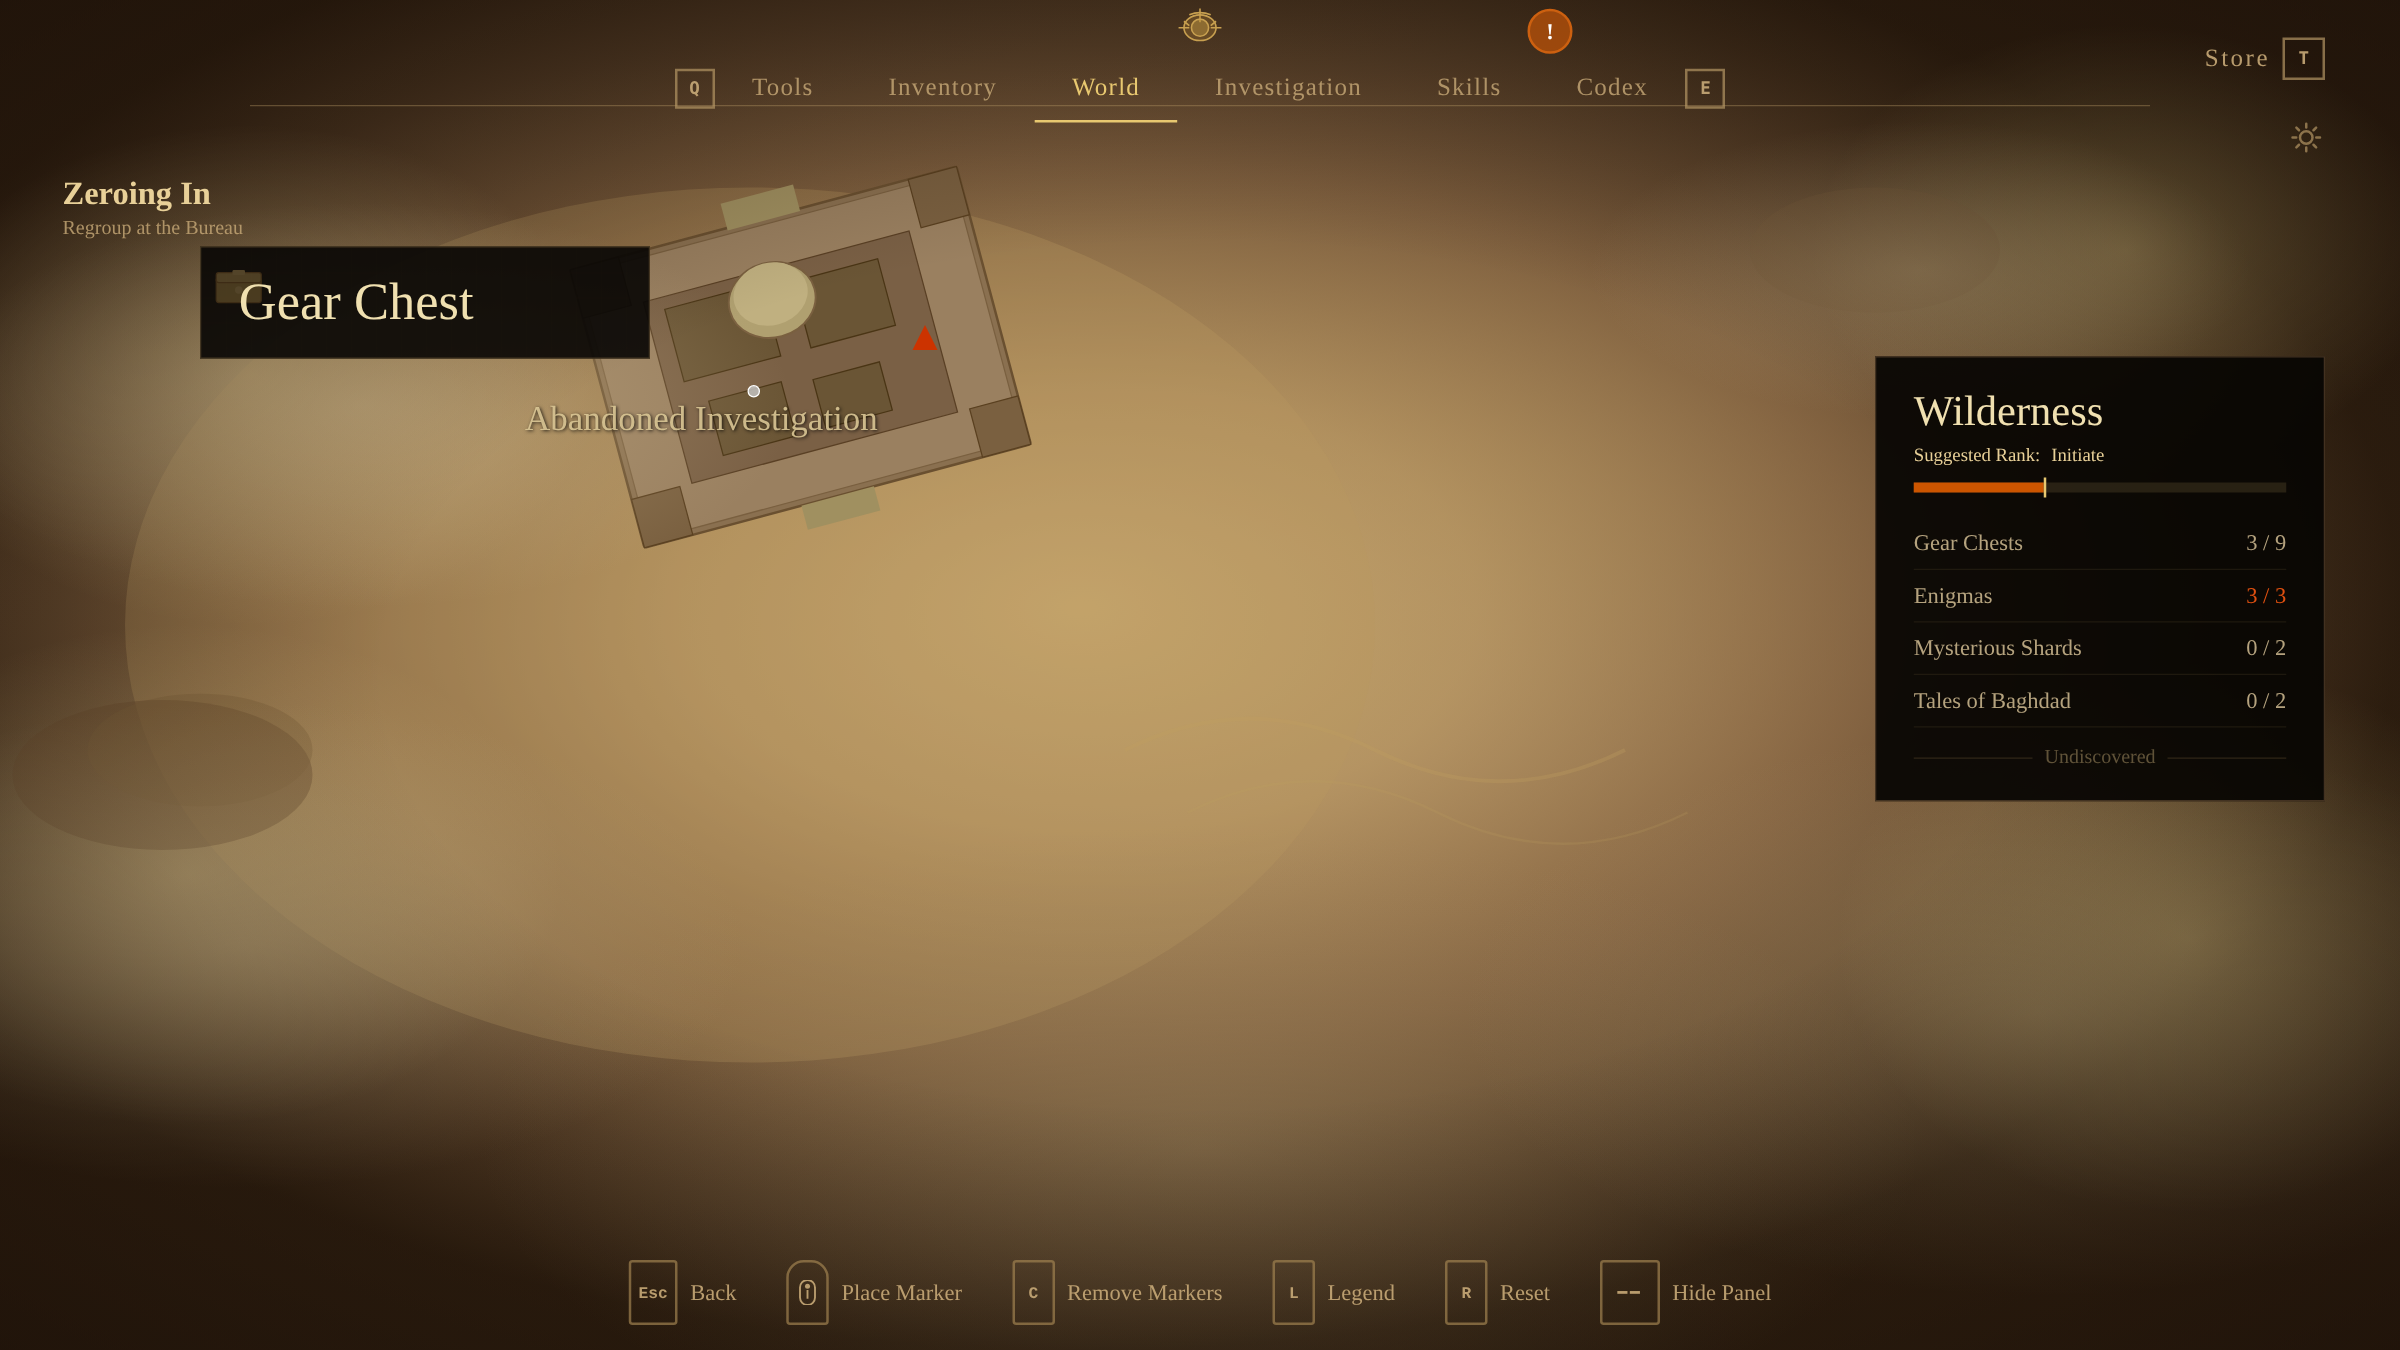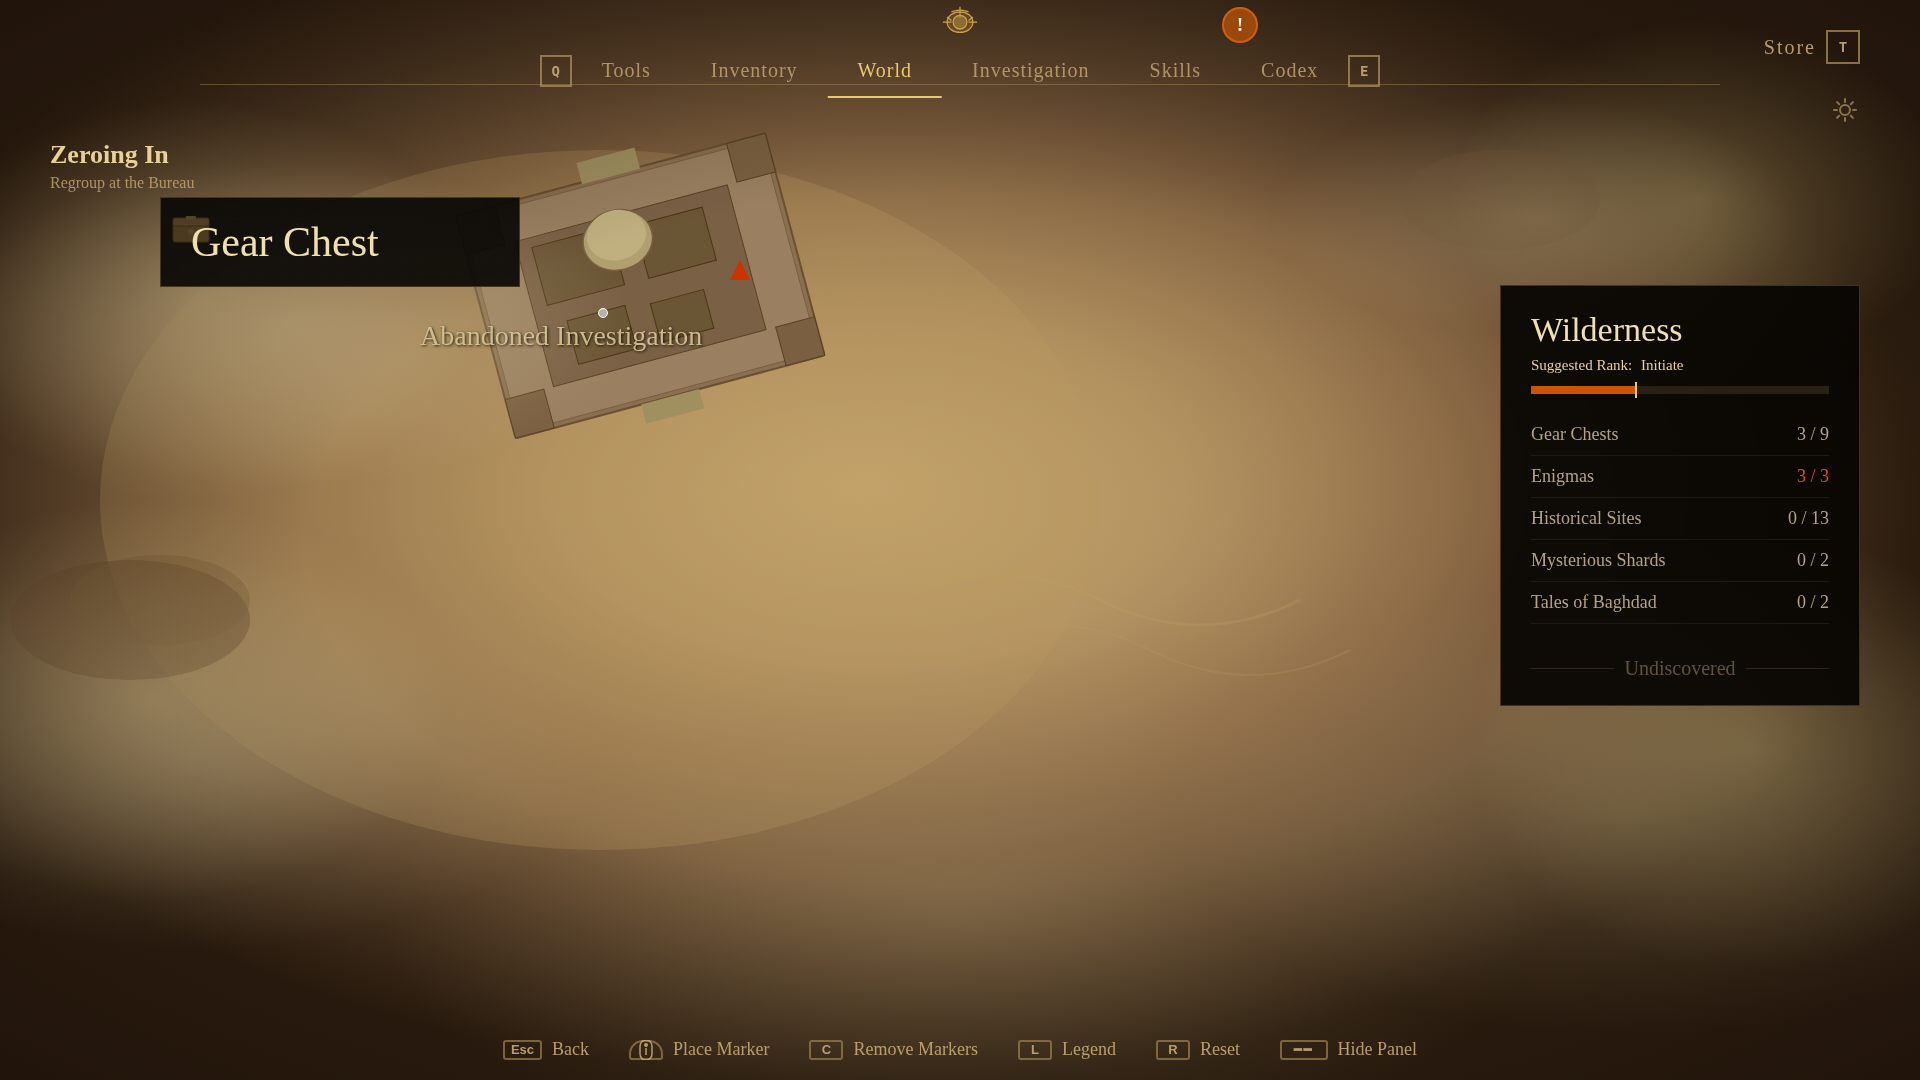--- a/index.html
+++ b/index.html
@@ -344,22 +344,22 @@
       font-size: 18px;
     }
 
     .stat-value.completed {
       color: #e05010;
     }
 
     .undiscovered-label {
       text-align: right;
       color: rgba(150,130,90,0.6);
-      font-size: 20px;
-      margin-top: 33px;
+      font-size: 16px;
+      margin-top: 15px;
       display: flex;
       align-items: center;
       gap: 10px;
     }
 
     .undiscovered-label::before,
     .undiscovered-label::after {
       content: '';
       flex: 1;
       height: 1px;
@@ -383,26 +383,26 @@
       display: flex;
       align-items: center;
       gap: 10px;
     }
 
     .control-key {
       display: inline-flex;
       align-items: center;
       justify-content: center;
       min-width: 34px;
-      height: 20px;
+      height: 52px;
       border: 2px solid rgba(160,130,80,0.7);
       color: rgba(200,170,120,0.9);
       font-size: 13px;
       font-weight: bold;
-      font-family: Liberation Sans, sans-serif;
+      font-family: Liberation Mono, monospace;
       padding: 0 6px;
       border-radius: 3px;
     }
 
     .control-key.wide {
       width: auto;
       padding: 0 8px;
       border-radius: 3px;
     }
 
@@ -579,24 +579,20 @@
     <span class="stat-label">Gear Chests</span>
     <span class="stat-value">3 / 9</span>
   </div>
 
   <div class="stat-row">
     <span class="stat-label">Enigmas</span>
     <span class="stat-value completed">3 / 3</span>
   </div>
 
 
-  <div class="stat-row">
-    <span class="stat-label">Historical Sites</span>
-    <span class="stat-value">0 / 13</span>
-  </div>
 
   <div class="stat-row">
     <span class="stat-label">Mysterious Shards</span>
     <span class="stat-value">0 / 2</span>
   </div>
 
   <div class="stat-row">
     <span class="stat-label">Tales of Baghdad</span>
     <span class="stat-value">0 / 2</span>
   </div>

